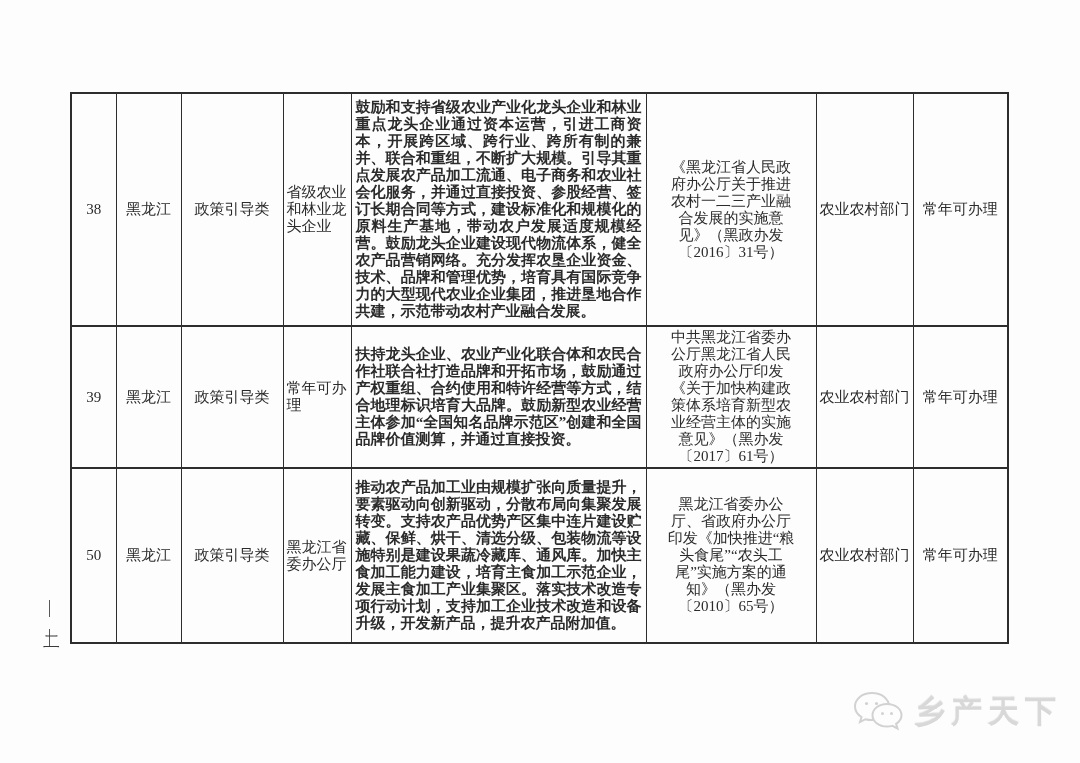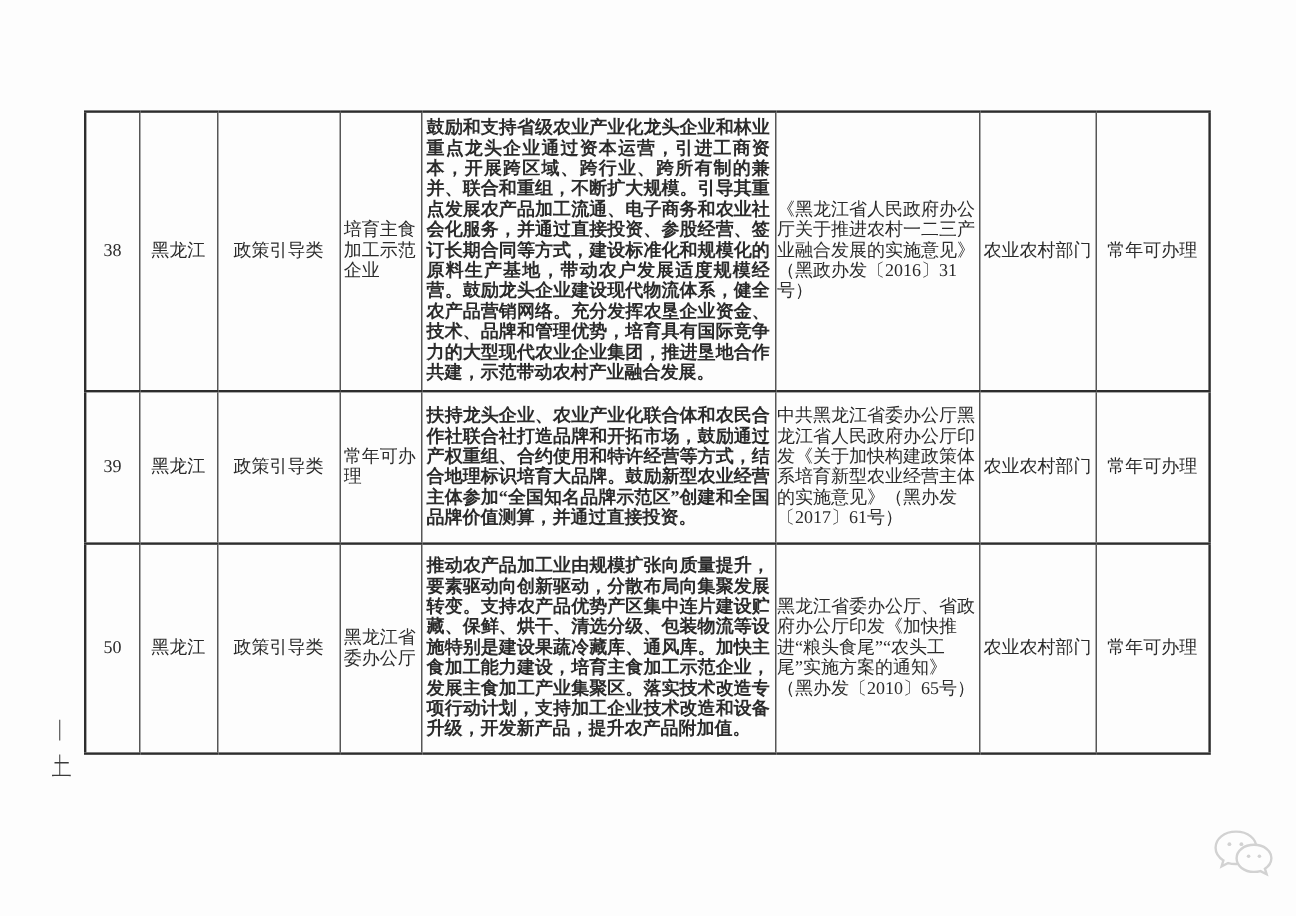--- a/index.html
+++ b/index.html
@@ -39,21 +39,21 @@
   }
   td.c-center{text-align:center;padding:0 2px;}
   td.c-subject{text-align:left;padding:0 3px;}
   td.c-measures{
     text-align:justify;
     text-justify:inter-character;
     vertical-align:middle;
     padding:2px 4px;
     font-weight:bold;
   }
-  td.c-policy{text-align:left;padding:2px 1px;}
+  td.c-policy{text-align:center;padding:2px 18px;}
 
   tr.row-38{height:233px;}
   tr.row-39{height:127px;}
   tr.row-40{height:175px;}
 
   .page-num{
     position:absolute;
     left:40px;top:600px;
     writing-mode:vertical-rl;
     font-size:17px;
@@ -93,21 +93,21 @@
       <col style="width:295px">
       <col style="width:170px">
       <col style="width:97px">
       <col style="width:95px">
     </colgroup>
     <tbody>
       <tr class="row-38">
         <td class="c-center">38</td>
         <td class="c-center">黑龙江</td>
         <td class="c-center">政策引导类</td>
-        <td class="c-subject">培育主食加工示范企业</td>
+        <td class="c-subject">省级农业和林业龙头企业</td>
         <td class="c-measures">鼓励和支持省级农业产业化龙头企业和林业重点龙头企业通过资本运营，引进工商资本，开展跨区域、跨行业、跨所有制的兼并、联合和重组，不断扩大规模。引导其重点发展农产品加工流通、电子商务和农业社会化服务，并通过直接投资、参股经营、签订长期合同等方式，建设标准化和规模化的原料生产基地，带动农户发展适度规模经营。鼓励龙头企业建设现代物流体系，健全农产品营销网络。充分发挥农垦企业资金、技术、品牌和管理优势，培育具有国际竞争力的大型现代农业企业集团，推进垦地合作共建，示范带动农村产业融合发展。</td>
         <td class="c-policy">《黑龙江省人民政府办公厅关于推进农村一二三产业融合发展的实施意见》（黑政办发〔2016〕31号）</td>
         <td class="c-center">农业农村部门</td>
         <td class="c-center">常年可办理</td>
       </tr>
       <tr class="row-39">
         <td class="c-center">39</td>
         <td class="c-center">黑龙江</td>
         <td class="c-center">政策引导类</td>
         <td class="c-subject">常年可办理</td>
@@ -137,15 +137,16 @@
 
         <path d="M20 3 C10 3 3 9 3 16.5 C3 21 5.6 24.6 9.5 27 L8 32 L13.5 29.2 C15.5 29.8 17.7 30 20 30 C30 30 37 24 37 16.5 C37 9 30 3 20 3 Z" stroke="#d2d2d2" stroke-width="2" fill="#fdfdfd"></path>
         <circle cx="14.5" cy="13.5" r="1.6" fill="#d2d2d2"></circle>
         <circle cx="24.5" cy="13.5" r="1.6" fill="#d2d2d2"></circle>
 
         <path d="M35 14 C26.7 14 20.5 19 20.5 25.3 C20.5 31.6 26.7 36.6 35 36.6 C36.9 36.6 38.7 36.4 40.4 35.9 L45.5 38.5 L44.1 33.9 C47.4 31.8 49.5 28.8 49.5 25.3 C49.5 19 43.3 14 35 14 Z" stroke="#d2d2d2" stroke-width="2" fill="#fdfdfd"></path>
         <circle cx="30.5" cy="23.5" r="1.5" fill="#d2d2d2"></circle>
         <circle cx="39.5" cy="23.5" r="1.5" fill="#d2d2d2"></circle>
       </svg>
     </span>
+    <span class="wm-text">乡产天下</span>
   </div>
 
 </div>
 
 </body></html>

